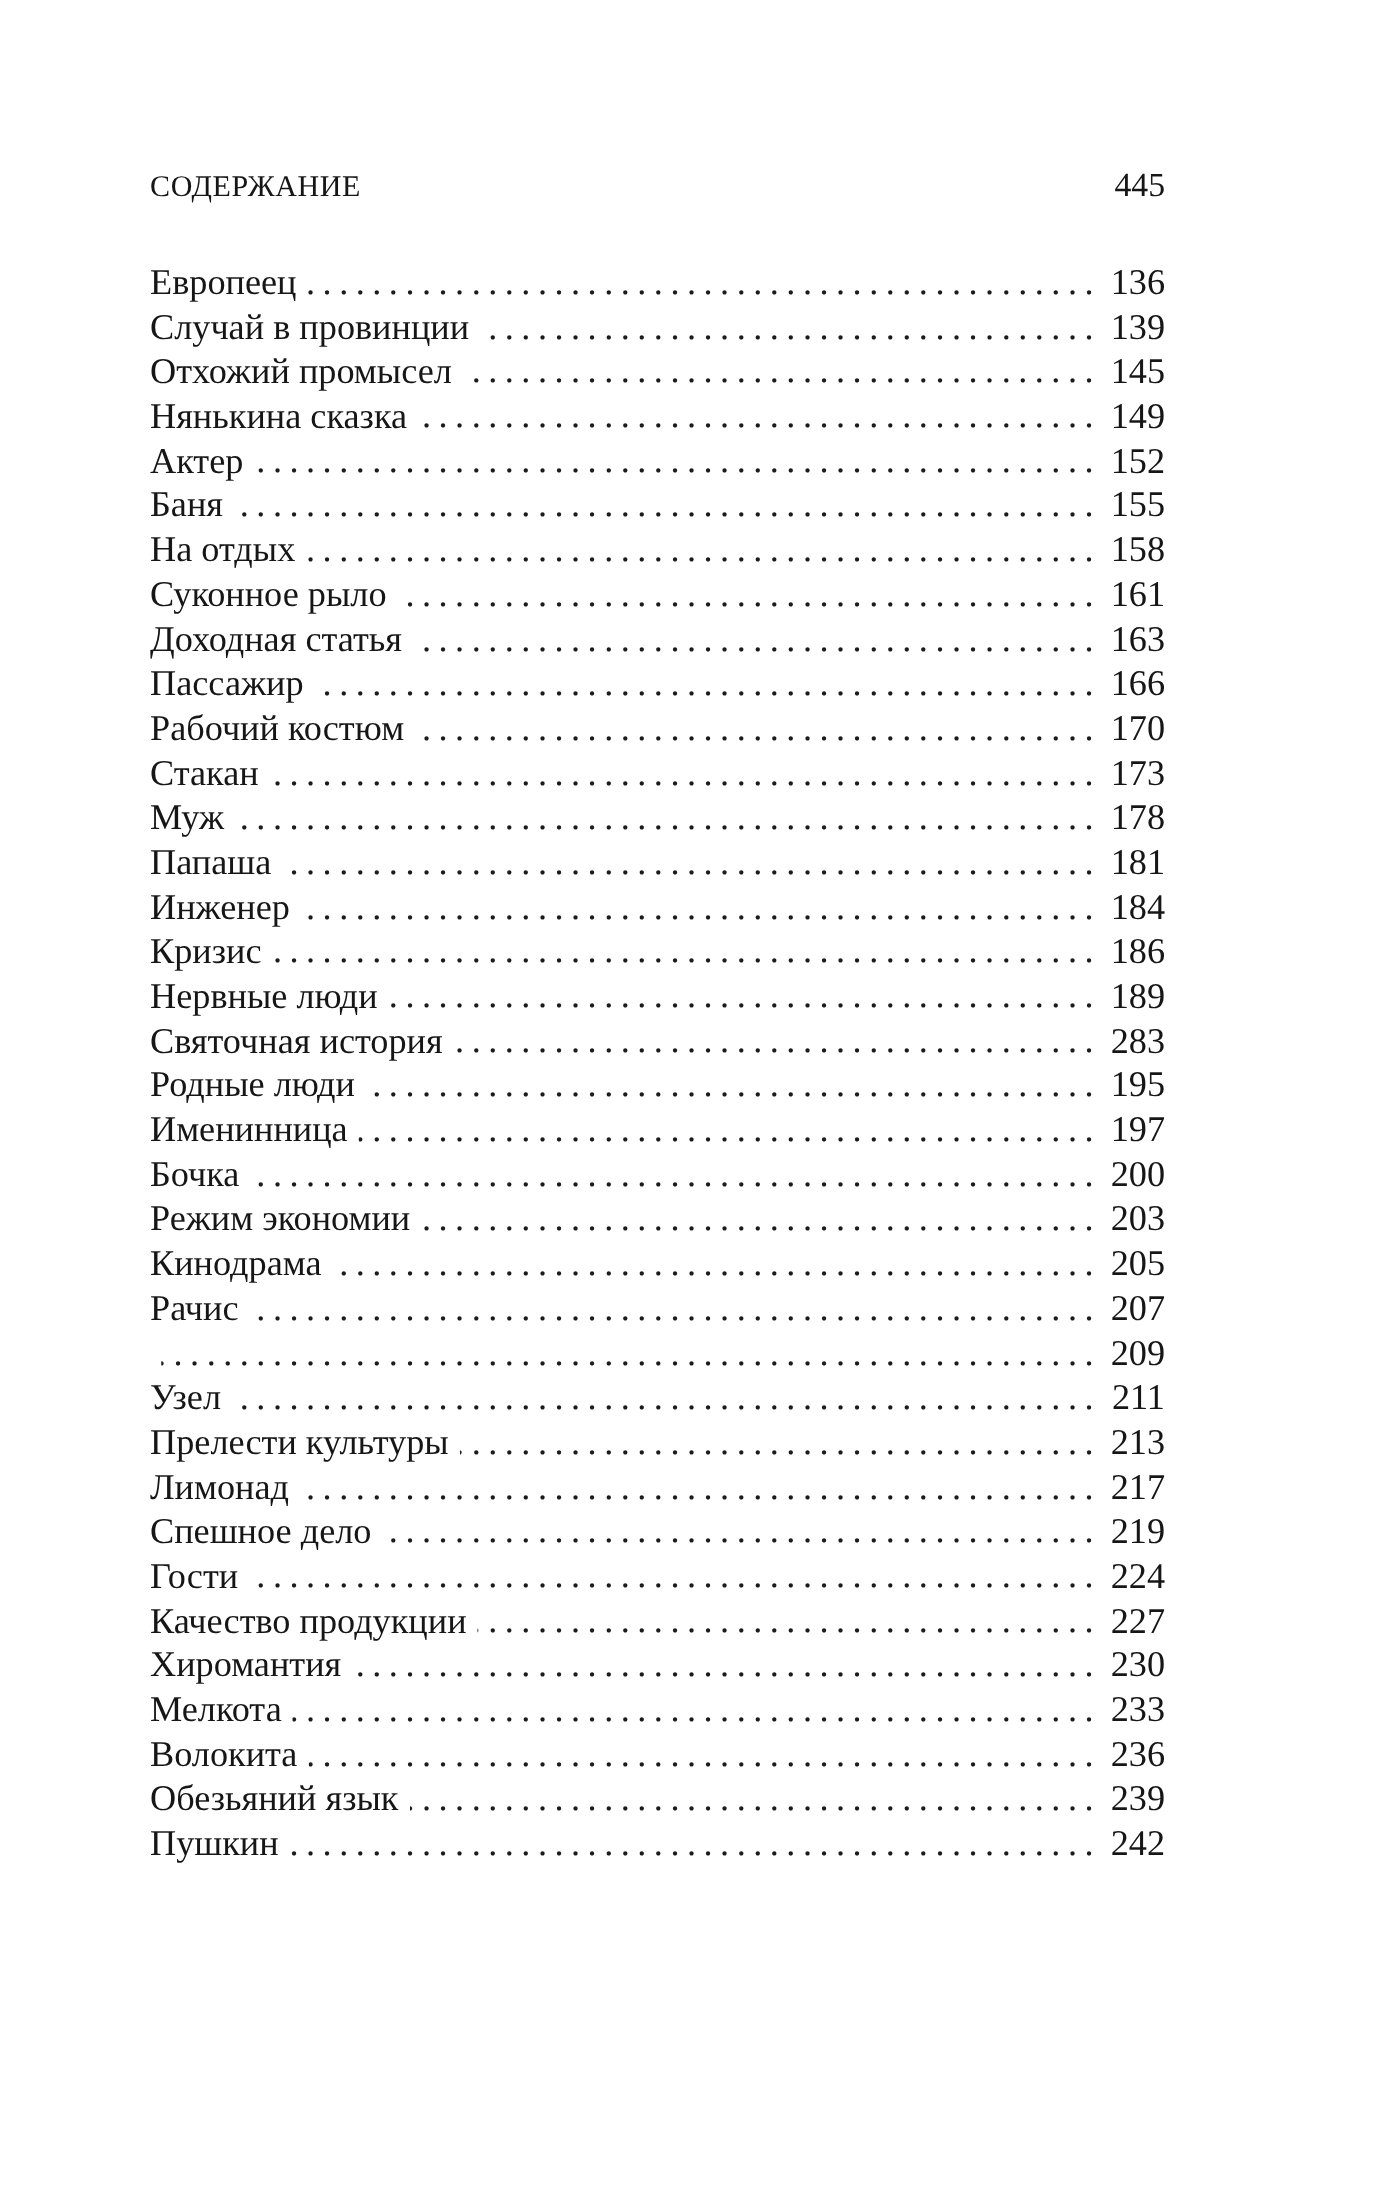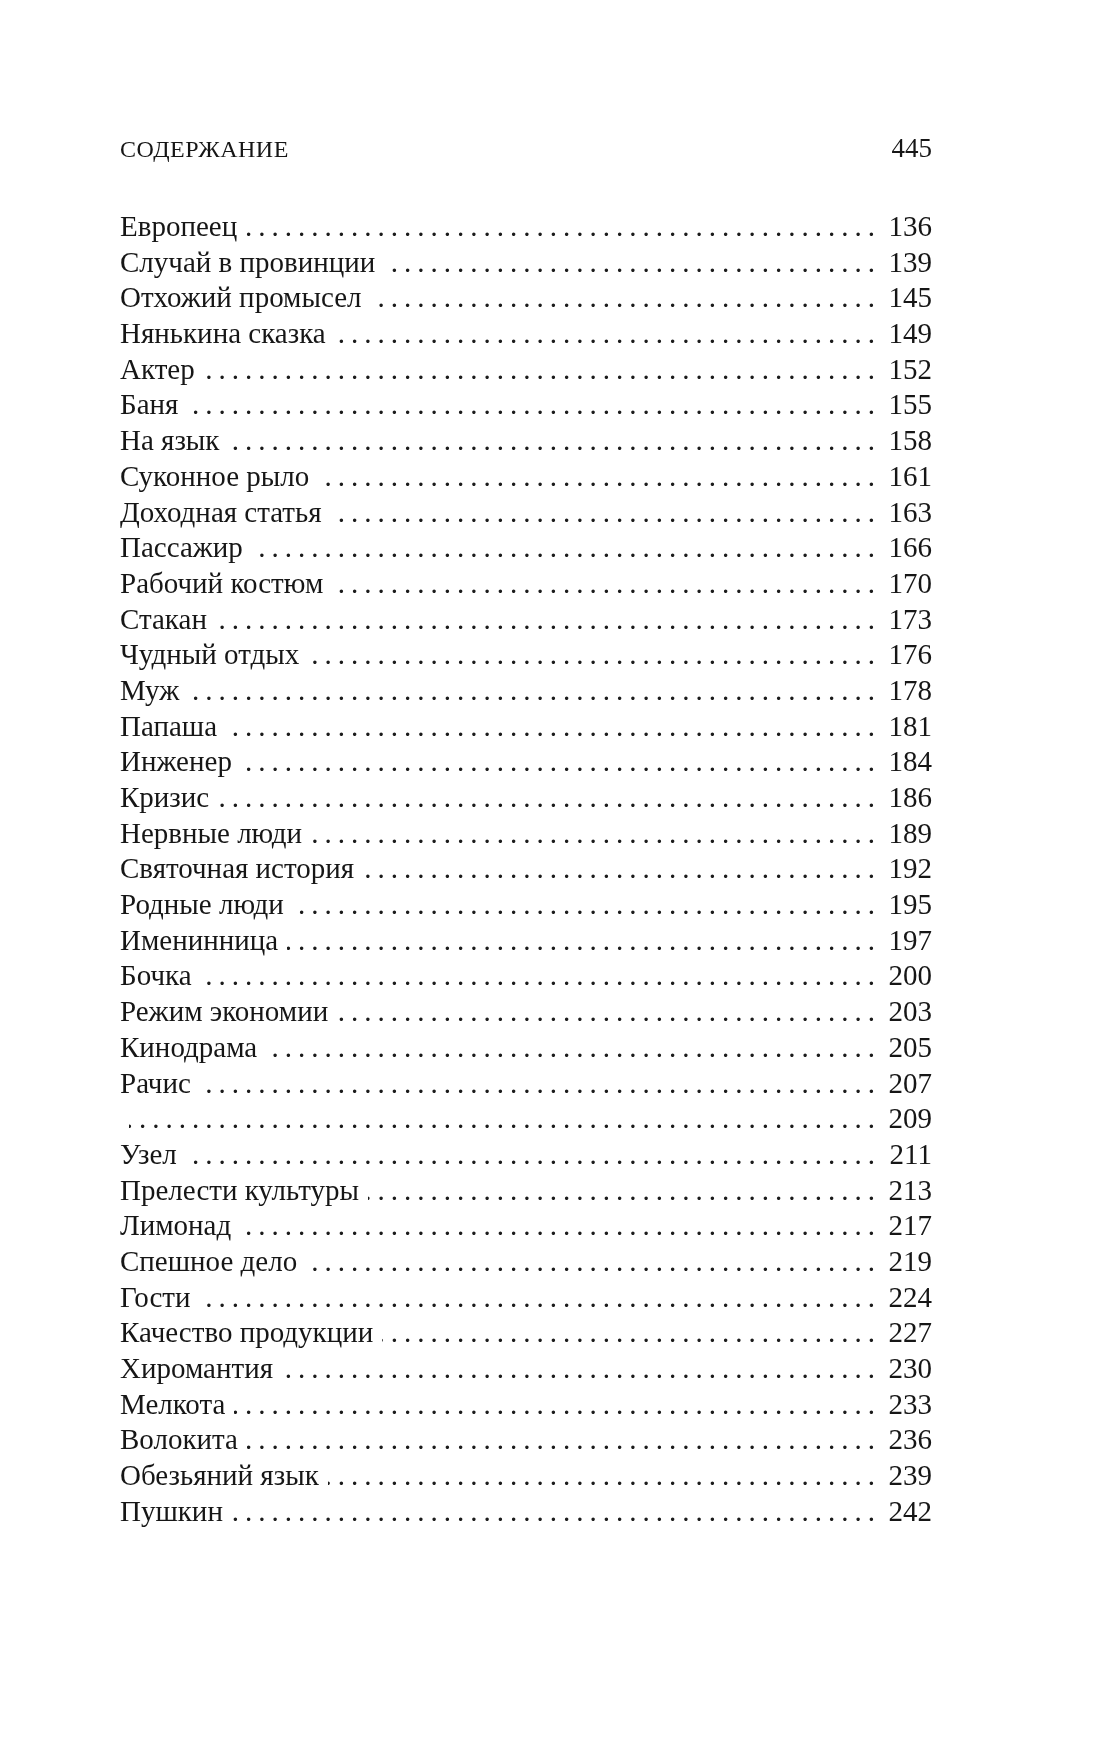--- a/index.html
+++ b/index.html
@@ -119,21 +119,21 @@
       <span class="n">152</span>
     </div>
 
     <div class="row">
       <span class="t">Баня</span>
       <span class="dots"></span>
       <span class="n">155</span>
     </div>
 
     <div class="row">
-      <span class="t">На язык</span>
+      <span class="t">На отдых</span>
       <span class="dots"></span>
       <span class="n">158</span>
     </div>
 
     <div class="row">
       <span class="t">Суконное рыло</span>
       <span class="dots"></span>
       <span class="n">161</span>
     </div>
 
@@ -154,25 +154,20 @@
       <span class="dots"></span>
       <span class="n">170</span>
     </div>
 
     <div class="row">
       <span class="t">Стакан</span>
       <span class="dots"></span>
       <span class="n">173</span>
     </div>
 
-    <div class="row">
-      <span class="t">Чудный отдых</span>
-      <span class="dots"></span>
-      <span class="n">176</span>
-    </div>
 
     <div class="row">
       <span class="t">Муж</span>
       <span class="dots"></span>
       <span class="n">178</span>
     </div>
 
     <div class="row">
       <span class="t">Папаша</span>
       <span class="dots"></span>
@@ -193,21 +188,21 @@
 
     <div class="row">
       <span class="t">Нервные люди</span>
       <span class="dots"></span>
       <span class="n">189</span>
     </div>
 
     <div class="row">
       <span class="t">Святочная история</span>
       <span class="dots"></span>
-      <span class="n">192</span>
+      <span class="n">283</span>
     </div>
 
     <div class="row">
       <span class="t">Родные люди</span>
       <span class="dots"></span>
       <span class="n">195</span>
     </div>
 
     <div class="row">
       <span class="t">Именинница</span>

